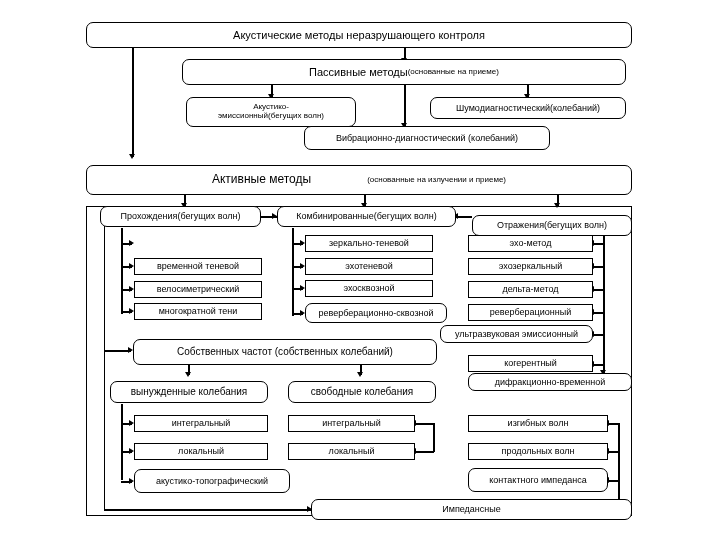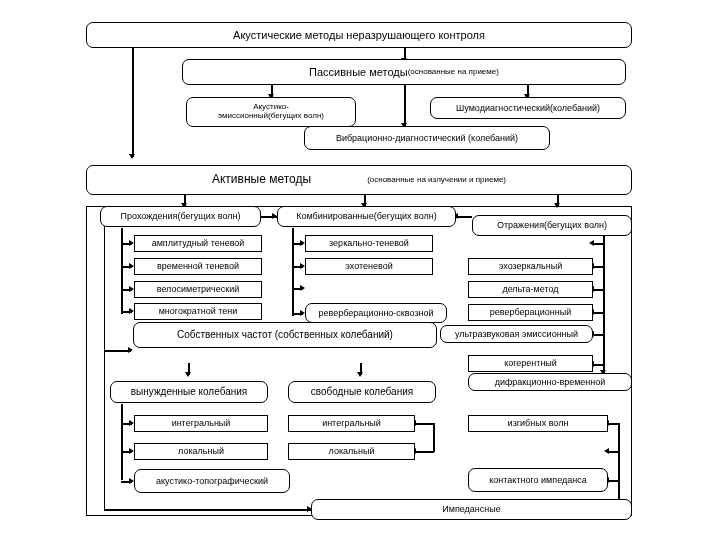--- a/index.html
+++ b/index.html
@@ -194,63 +194,66 @@
   <div class="box rnd t9" style="left:100px;top:206px;width:161px;height:21px;">
     <span>Прохождения(бегущих волн)</span>
   </div>
   <div class="box rnd t9" style="left:277px;top:206px;width:179px;height:21px;">
     <span>Комбинированные(бегущих волн)</span>
   </div>
   <div class="box rnd t9" style="left:472px;top:206px;width:160px;height:21px;margin-top:9px;">
     <span>Отражения(бегущих волн)</span>
   </div>
 
-  <div class="box sq t9" style="left:134px;top:235px;width:128px;height:17px;">
-    <span>амплитудный теневой</span>
-  </div>
   <div class="box sq t9" style="left:134px;top:258px;width:128px;height:17px;">
     <span>временной теневой</span>
   </div>
   <div class="box sq t9" style="left:134px;top:281px;width:128px;height:17px;">
     <span>велосиметрический</span>
   </div>
   <div class="box sq t9" style="left:134px;top:303px;width:128px;height:17px;">
     <span>многократной тени</span>
   </div>
 
   <div class="box sq t9" style="left:305px;top:235px;width:128px;height:17px;">
     <span>зеркально-теневой</span>
   </div>
   <div class="box sq t9" style="left:305px;top:258px;width:128px;height:17px;">
     <span>эхотеневой</span>
   </div>
+  <div class="box sq t9" style="left:305px;top:280px;width:128px;height:17px;">
+    <span>эхосквозной</span>
+  </div>
   <div class="box rnd t9" style="left:305px;top:303px;width:142px;height:20px;">
     <span>реверберационно-сквозной</span>
   </div>
 
+  <div class="box sq t9" style="left:468px;top:235px;width:125px;height:17px;">
+    <span>эхо-метод</span>
+  </div>
   <div class="box sq t9" style="left:468px;top:258px;width:125px;height:17px;">
     <span>эхозеркальный</span>
   </div>
   <div class="box sq t9" style="left:468px;top:281px;width:125px;height:17px;">
     <span>дельта-метод</span>
   </div>
   <div class="box sq t9" style="left:468px;top:304px;width:125px;height:17px;">
     <span>реверберационный</span>
   </div>
   <div class="box rnd t9" style="left:440px;top:325px;width:153px;height:18px;">
     <span>ультразвуковая  эмиссионный</span>
   </div>
   <div class="box sq t9" style="left:468px;top:355px;width:125px;height:17px;">
     <span>когерентный</span>
   </div>
   <div class="box rnd t9" style="left:468px;top:373px;width:164px;height:18px;">
     <span>дифракционно-временной</span>
   </div>
 
-  <div class="box rnd t10" style="left:133px;top:322px;width:304px;height:26px;">
+  <div class="box rnd t10" style="left:133px;top:339px;width:304px;height:26px;">
     <span>Собственных частот (собственных колебаний)</span>
   </div>
 
   <div class="box rnd t10" style="left:110px;top:381px;width:158px;height:22px;">
     <span>вынужденные колебания</span>
   </div>
   <div class="box rnd t10" style="left:288px;top:381px;width:148px;height:22px;">
     <span>свободные колебания</span>
   </div>
 
@@ -267,20 +270,23 @@
   <div class="box sq t9" style="left:288px;top:415px;width:127px;height:17px;">
     <span>интегральный</span>
   </div>
   <div class="box sq t9" style="left:288px;top:443px;width:127px;height:17px;">
     <span>локальный</span>
   </div>
 
   <div class="box sq t9" style="left:468px;top:415px;width:140px;height:17px;">
     <span>изгибных волн</span>
   </div>
+  <div class="box sq t9" style="left:468px;top:443px;width:140px;height:17px;">
+    <span>продольных волн</span>
+  </div>
   <div class="box rnd t9" style="left:468px;top:468px;width:140px;height:24px;">
     <span>контактного импеданса</span>
   </div>
 
   <div class="box rnd t9" style="left:311px;top:499px;width:321px;height:21px;text-align:right;">
     <span>Импедансные</span>
   </div>
 
 </div>
 

